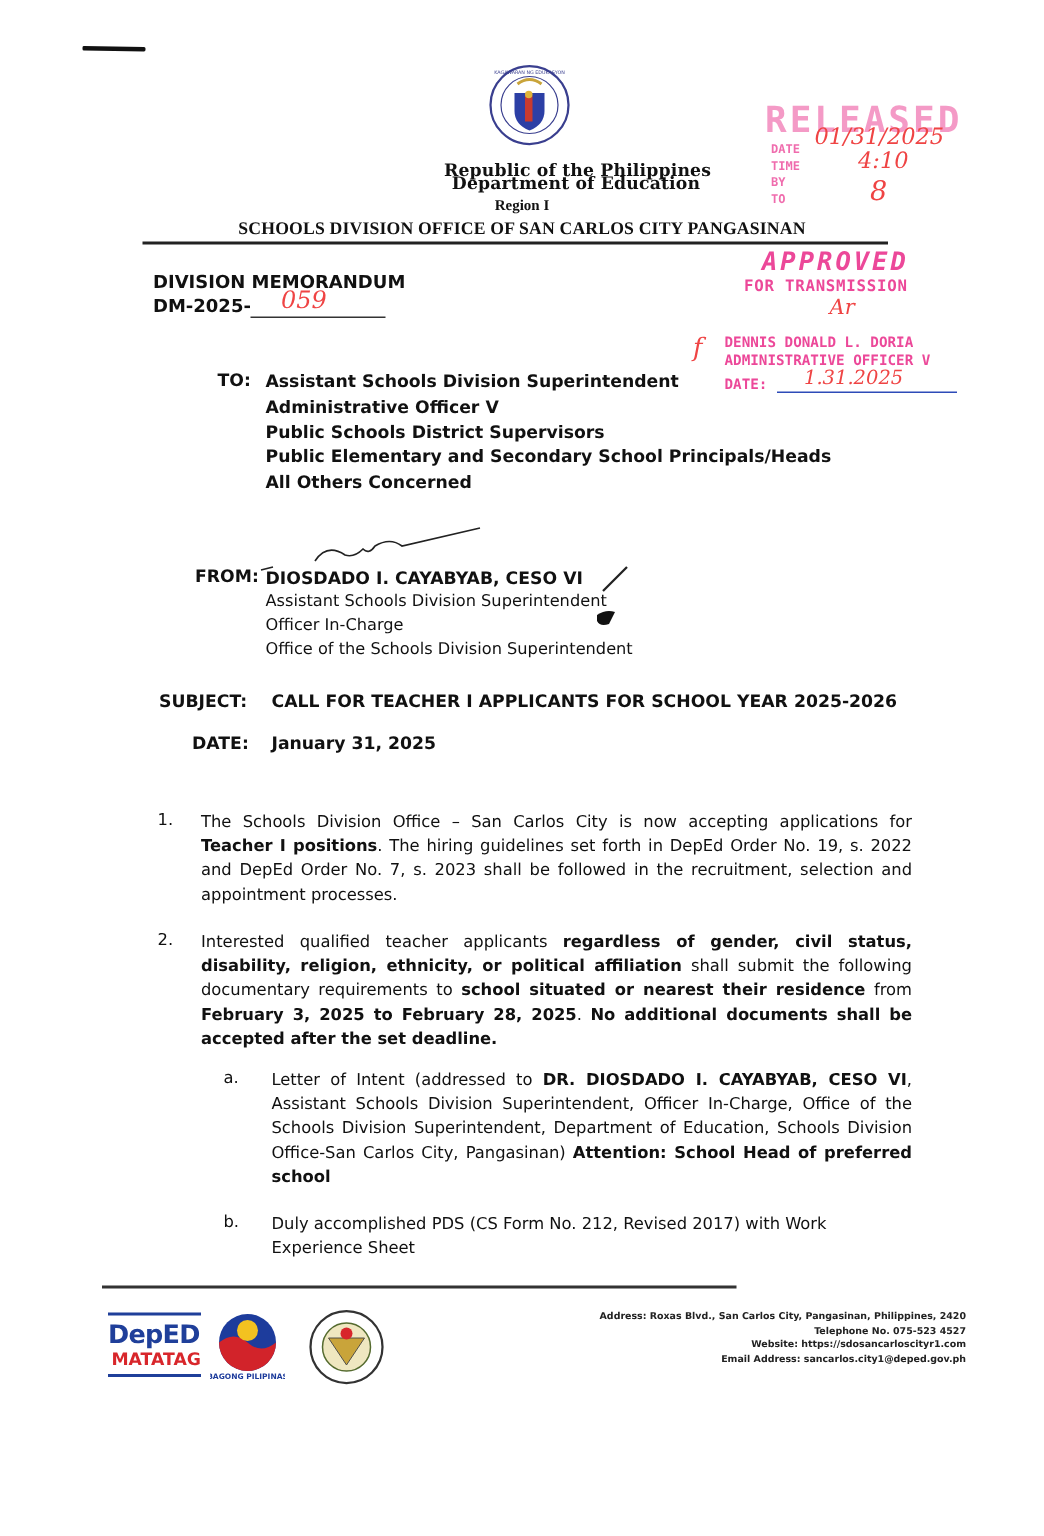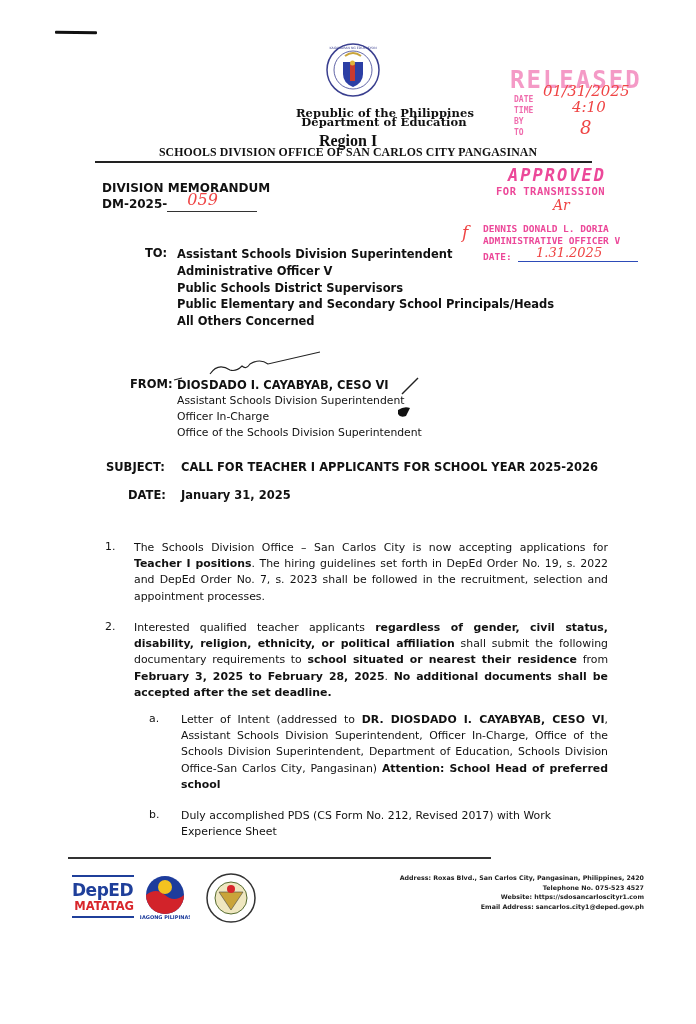--- a/index.html
+++ b/index.html
@@ -3,21 +3,21 @@
 <meta charset="utf-8">
 <style>
   html, body { margin:0; padding:0; background:#fff; }
   body { width:696px; height:1024px; position:relative; overflow:hidden; color:#111;
          font-family:"DejaVu Sans", sans-serif; }
   .abs { position:absolute; }
   .pen-mark { left:55px; top:31px; width:42px; height:3px; background:#111; border-radius:1px; transform:rotate(1deg); }
   .seal { left:325px; top:42px; width:56px; height:56px; }
   .hdr { left:0; width:696px; text-align:center; }
   .gothic { font-family:"DejaVu Serif", serif; font-weight:bold; font-size:11.5px; letter-spacing:0.1px; }
-  .region { font-family:"Liberation Serif", serif; font-weight:bold; font-size:16px; }
+  .region { font-family:"Liberation Serif", serif; font-weight:bold; font-size:10px; }
   .sdo { font-family:"Liberation Serif", serif; font-weight:bold; font-size:11.8px; letter-spacing:0.1px; }
   .hrule { left:95px; width:497px; height:2px; background:#222; top:161px; }
   .stamp { color:#ec4899; font-family:"DejaVu Sans Mono", monospace; font-weight:bold; }
   .hand { font-family:"DejaVu Serif", serif; font-style:italic; color:#ef4444; }
   .memo { left:102px; top:180px; font-weight:bold; font-size:12px; line-height:16px; }
   .memo .num-line { display:inline-block; width:90px; border-bottom:1px solid #333; position:relative; height:13px; vertical-align:bottom; }
   .to-label { left:145px; top:246px; font-weight:bold; font-size:11.5px; }
   .to-list { left:177px; top:246px; font-weight:bold; font-size:11.5px; line-height:16.8px; }
   .from-label { left:130px; top:377px; font-weight:bold; font-size:11.5px; }
   .from-block { left:177px; top:377px; font-size:10.8px; line-height:16px; }

